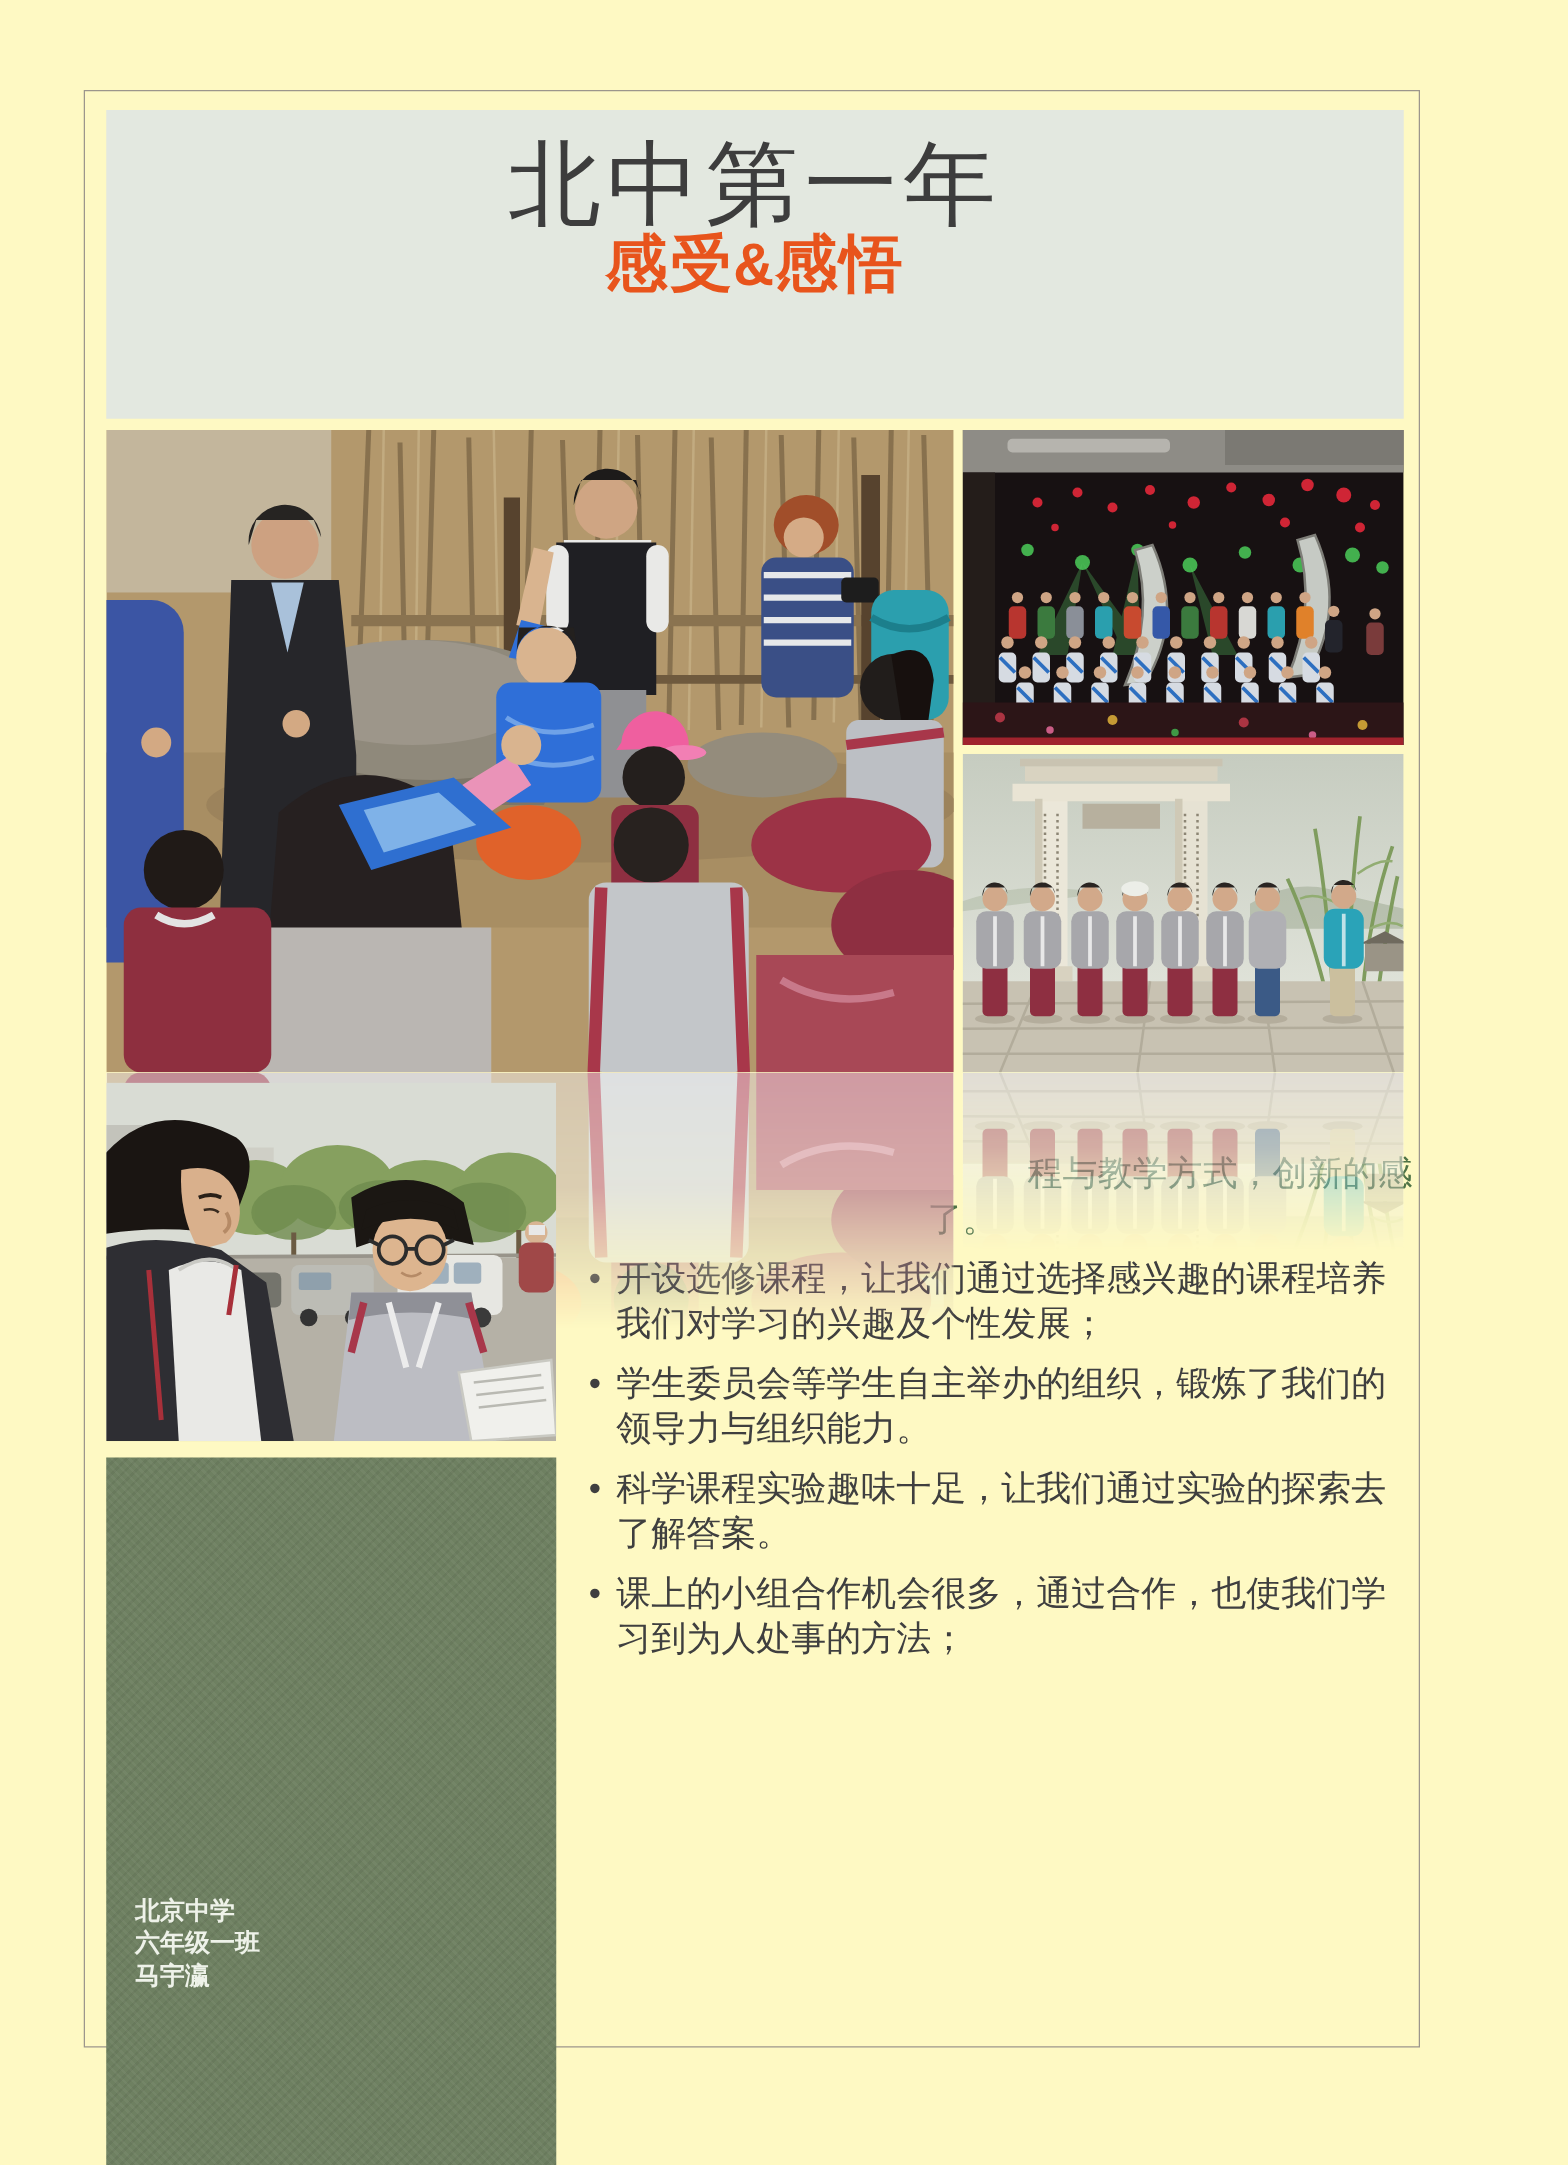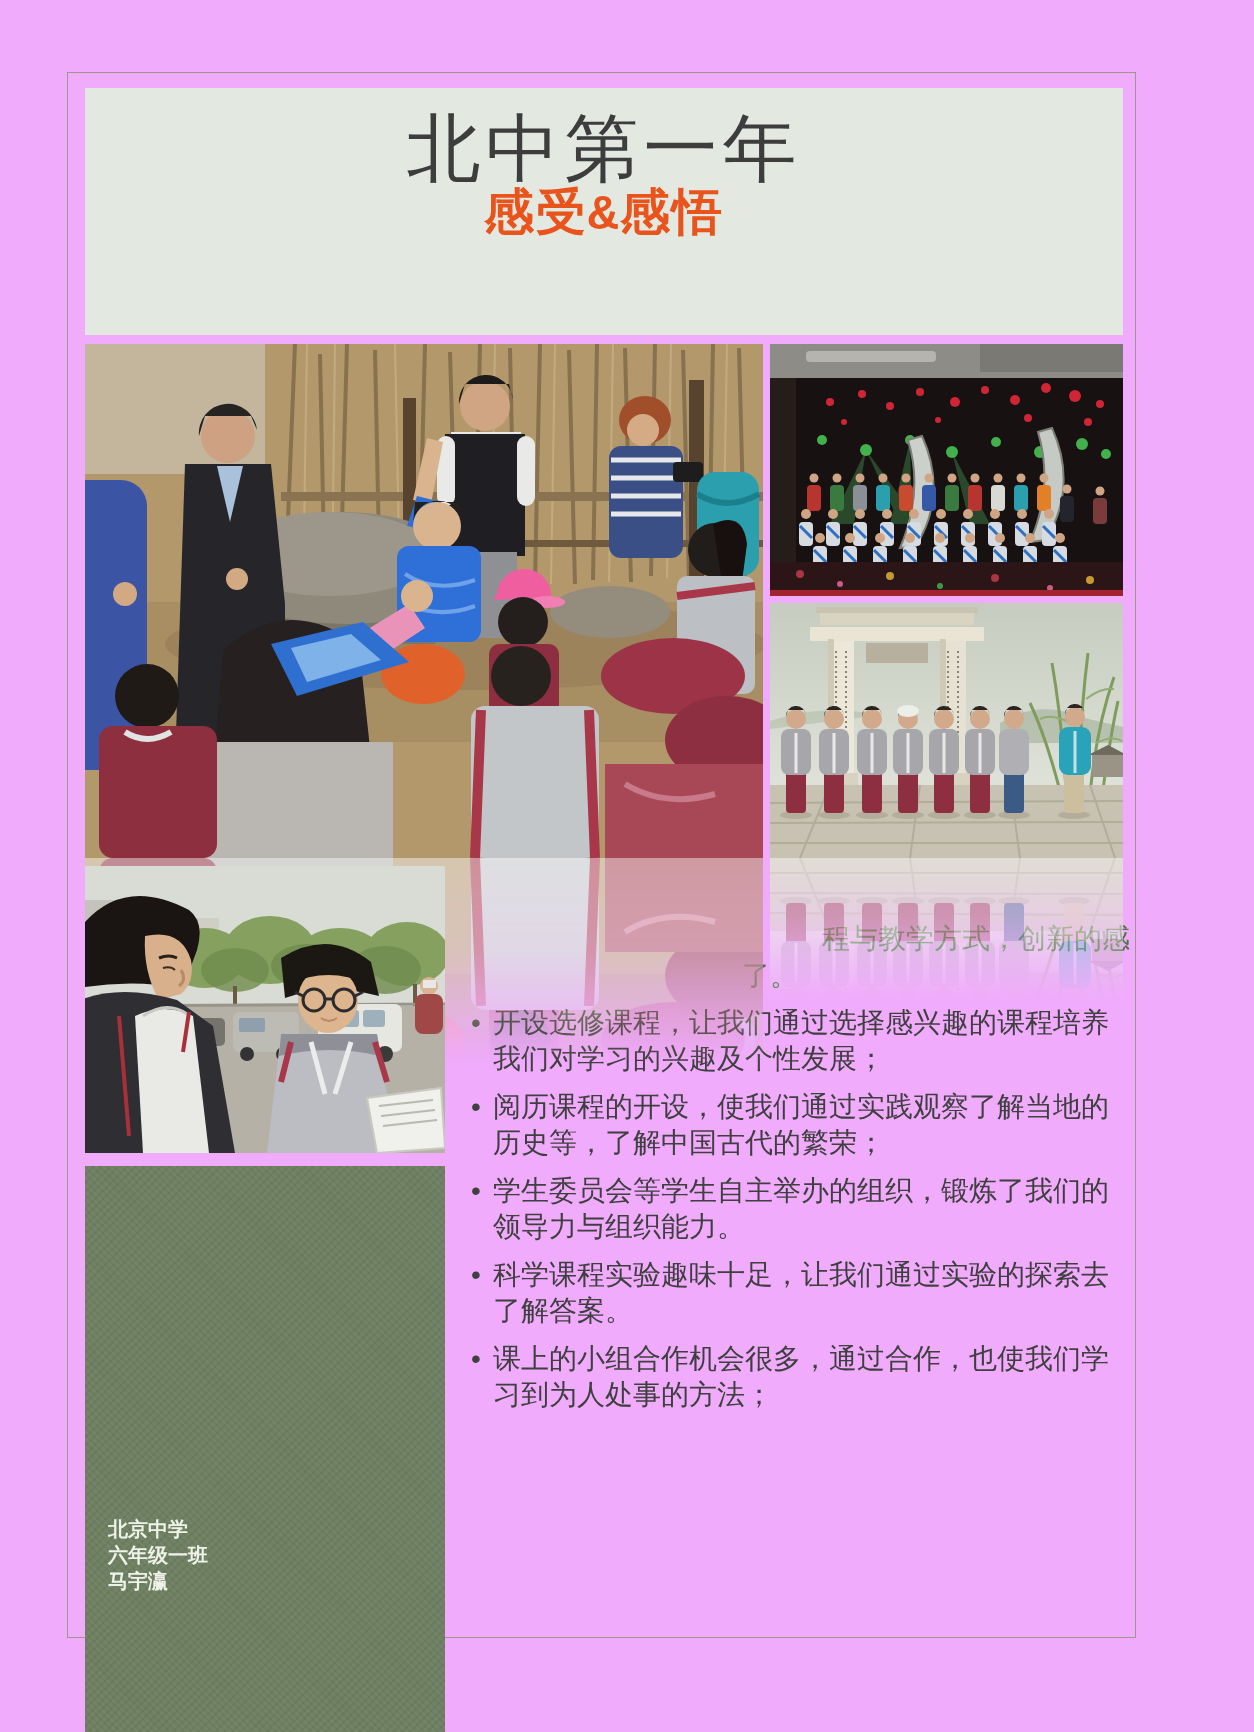--- a/index.html
+++ b/index.html
@@ -1,20 +1,20 @@
 <!DOCTYPE html>
 <html><head>
 <meta charset="utf-8">
 <style>
   * { margin:0; padding:0; box-sizing:border-box; }
   html,body { background:#fff; }
   body { width:1254px; height:1732px; position:relative;
          font-family:"Liberation Sans", sans-serif; }
 
-  .page { position:absolute; inset:0; background:#f0abfc; }
+  .page { position:absolute; inset:0; background:#fef9c3; }
 
   .frame { position:absolute; left:67px; top:72px; width:1069px; height:1566px;
            border:1px solid #9c968c; }
 
   
   .header-block { position:absolute; left:85px; top:88px; width:1038px; height:247px;
                   background:#e3e8e0; text-align:center; z-index:1; }
   .main-title { padding-top:22px; font-family:"Liberation Serif", serif;
                 font-size:74px; line-height:78px; letter-spacing:5px; color:#3d3d3d; }
   .sub-title  { font-family:Liberation Mono, monospace; font-weight:bold;
@@ -432,21 +432,20 @@
   <div class="header-block">
     <div class="main-title">北中第一年</div>
     <div class="sub-title">感受&amp;感悟</div>
   </div>
 
   <div class="frag frag-1">程与教学方式，创新的感</div>
   <div class="frag frag-2">了。</div>
 
   <div class="text-col">
     <div class="bullet">开设选修课程，让我们通过选择感兴趣的课程培养我们对学习的兴趣及个性发展；</div>
-    <div class="bullet">阅历课程的开设，使我们通过实践观察了解当地的历史等，了解中国古代的繁荣；</div>
     <div class="bullet">学生委员会等学生自主举办的组织，锻炼了我们的领导力与组织能力。</div>
     <div class="bullet">科学课程实验趣味十足，让我们通过实验的探索去了解答案。</div>
     <div class="bullet">课上的小组合作机会很多，通过合作，也使我们学习到为人处事的方法；</div>
   </div>
 
   <div class="photo photo-a">
     <svg viewBox="0 0 678 514">
         <use href="#pA" xlink:href="#pA"></use>
       </svg>
   </div>

